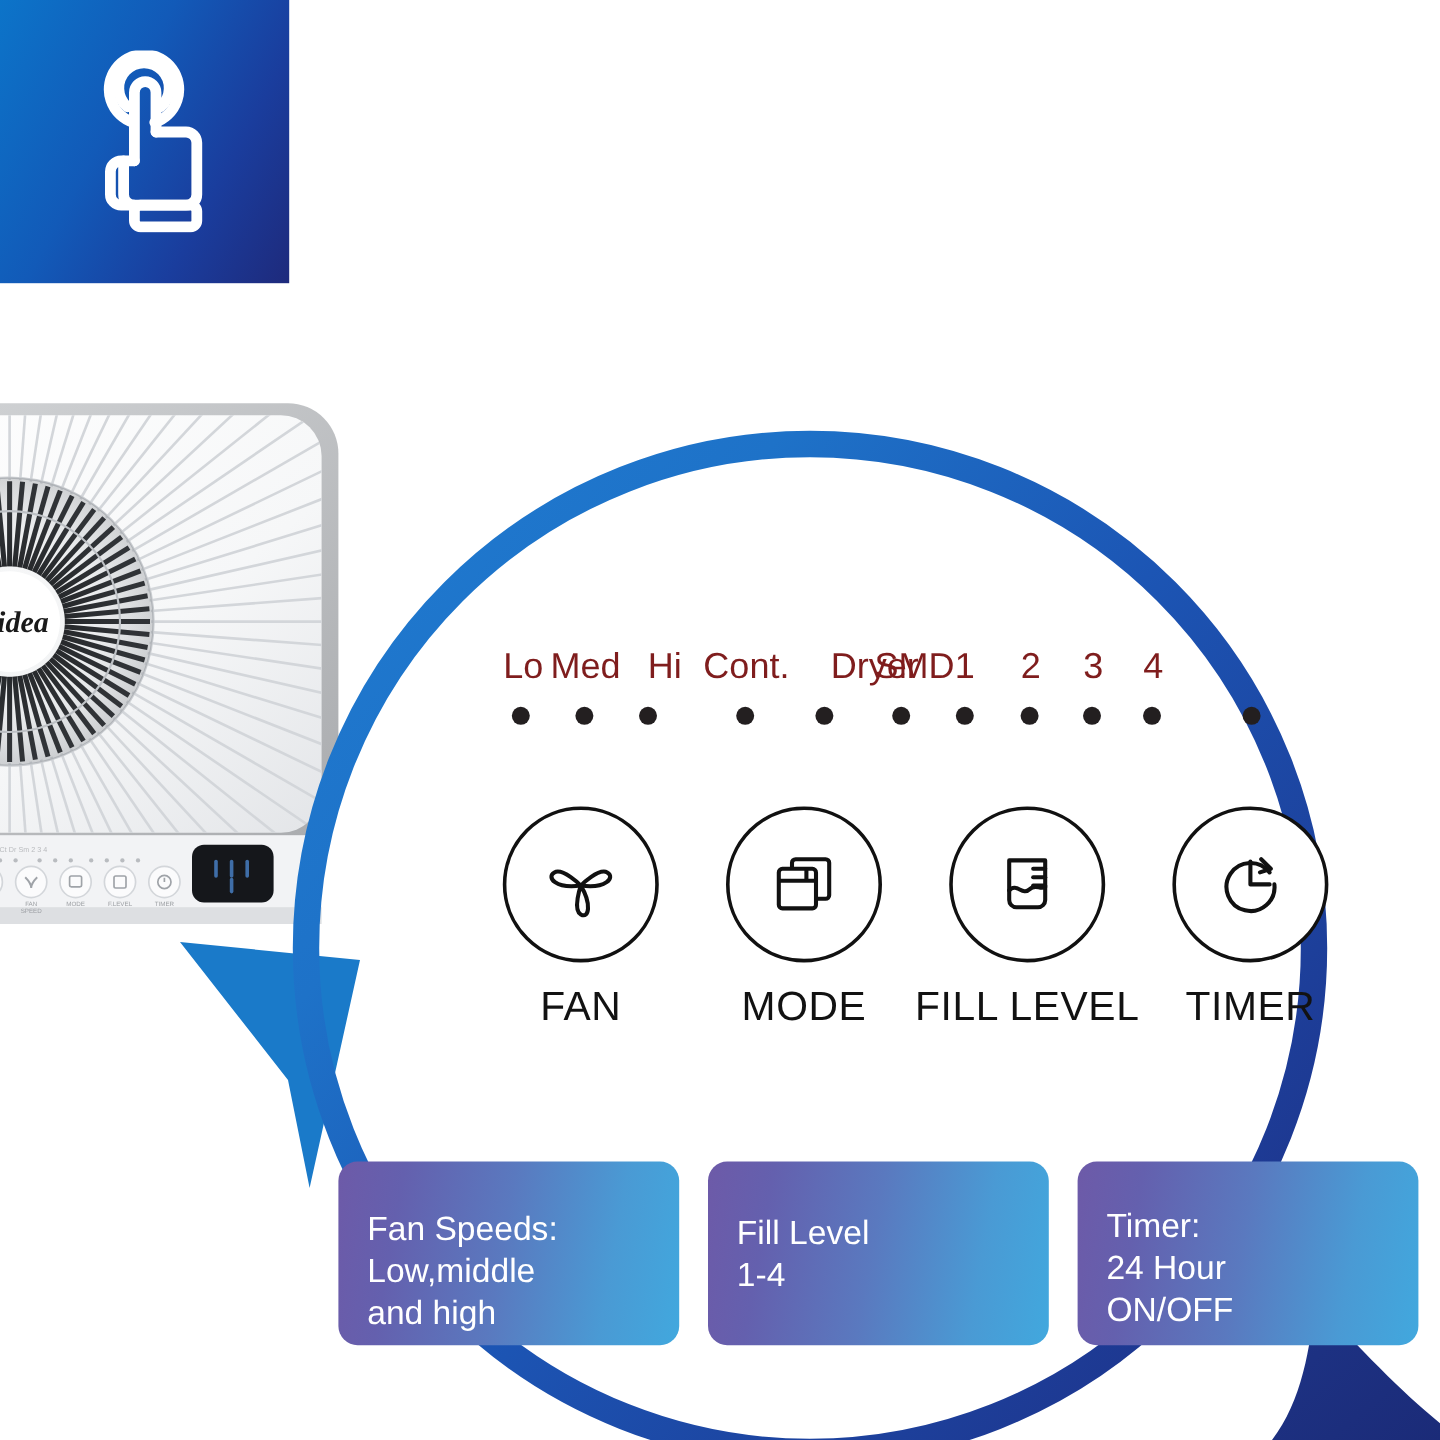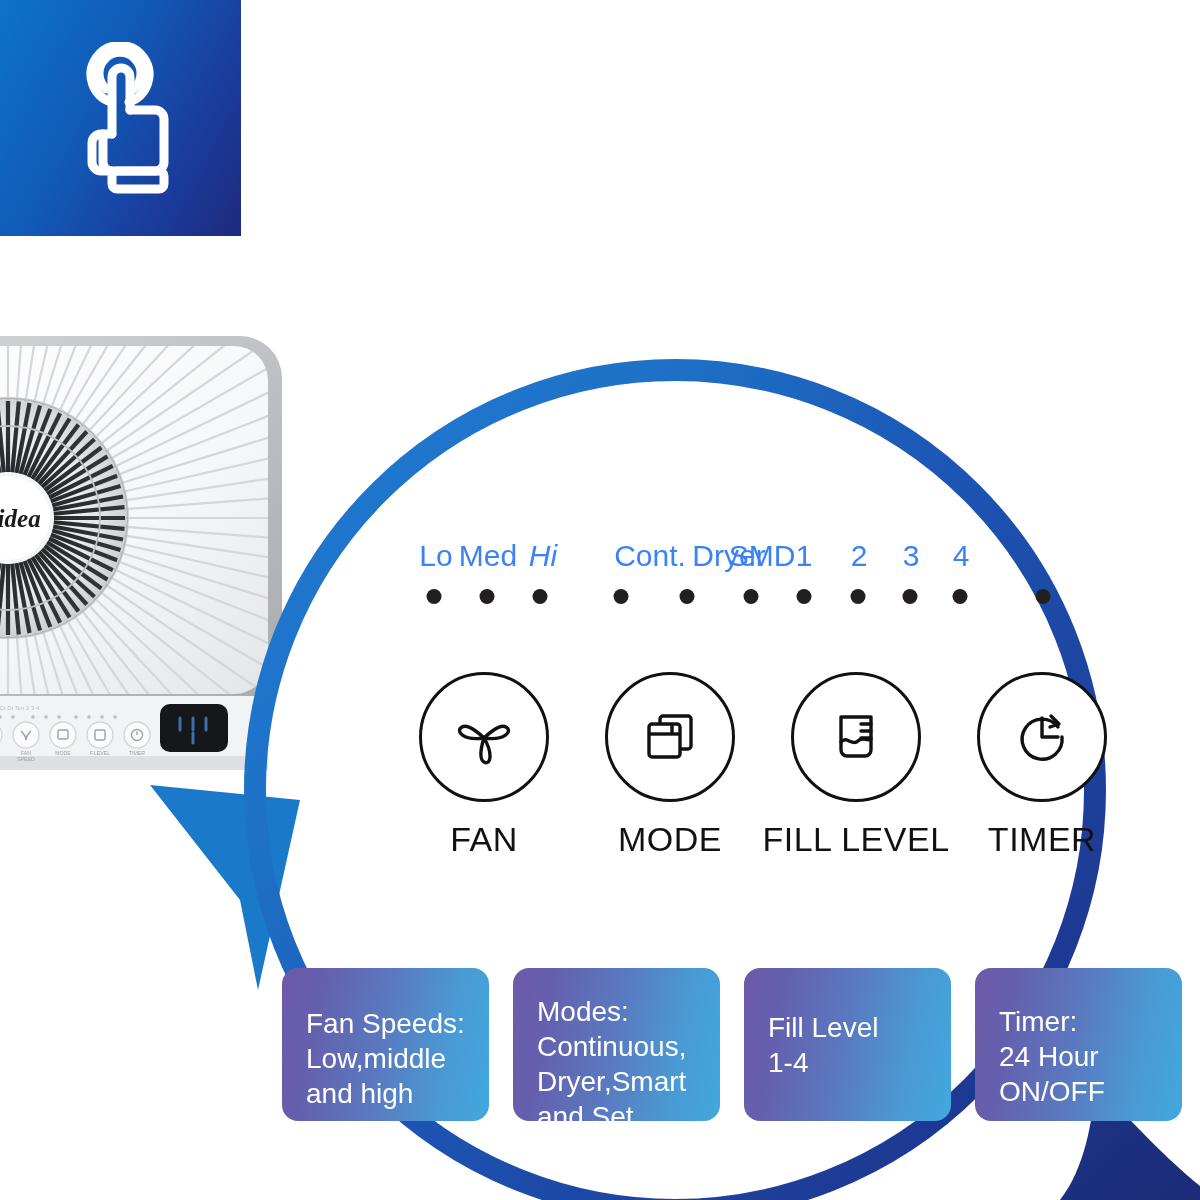--- a/index.html
+++ b/index.html
@@ -83,21 +83,21 @@
   }
   .led-labels {
     position: relative;
     height: 38px;
   }
   .led-label {
     position: absolute;
     top: 0;
     font-size: 30px;
     line-height: 36px;
-    color: #3b82f6;
+    color: #7f1d1d;
     font-family: "Liberation Sans", sans-serif;
     font-stretch: condensed;
     white-space: nowrap;
     transform: translateX(-50%);
   }
   .led-dots {
     position: relative;
     height: 26px;
     margin-top: 13px;
   }
@@ -469,22 +469,22 @@
 
       <path d="M1096 1083 C1132 1123 1168 1160 1200 1186 L1200 1200 L1060 1200
                C1085 1168 1092 1122 1096 1083 Z" fill="url(#tailGrad)"></path>
     </svg>
   </div>
 
   <div class="led-block">
     <div class="led-labels">
       <span class="led-label" style="left: 28px;">Lo</span>
       <span class="led-label" style="left: 80px;">Med</span>
-      <span class="led-label" style="left: 135px; font-style: italic;">Hi</span>
-      <span class="led-label" style="left: 214px; margin-left: 28px;">Cont.</span>
+      <span class="led-label" style="left: 146px;">Hi</span>
+      <span class="led-label" style="left: 214px;">Cont.</span>
       <span class="led-label" style="left: 281px; margin-left: 40px;">Dryer</span>
       <span class="led-label" style="left: 344px; margin-left: 10px;">SMD</span>
       <span class="led-label" style="left: 396px;">1</span>
       <span class="led-label" style="left: 451px;">2</span>
       <span class="led-label" style="left: 503px;">3</span>
       <span class="led-label" style="left: 553px;">4</span>
     </div>
     <div class="led-dots" id="led-dots">
         <span class="led-dot" style="left: 26px;"></span>
         <span class="led-dot" style="left: 79px;"></span>
@@ -556,24 +556,20 @@
       </div>
       <div class="icon-label">TIMER</div>
     </div>
 
   </div>
 
   <div class="cards">
     <div class="card card-fan">Fan Speeds:
 Low,middle
 and high</div>
-    <div class="card card-modes">Modes:
-Continuous,
-Dryer,Smart
-and Set</div>
     <div class="card card-fill">Fill Level
 1-4</div>
     <div class="card card-timer">Timer:
 24 Hour
 ON/OFF</div>
   </div>
 
 </div>
 
 </body></html>

